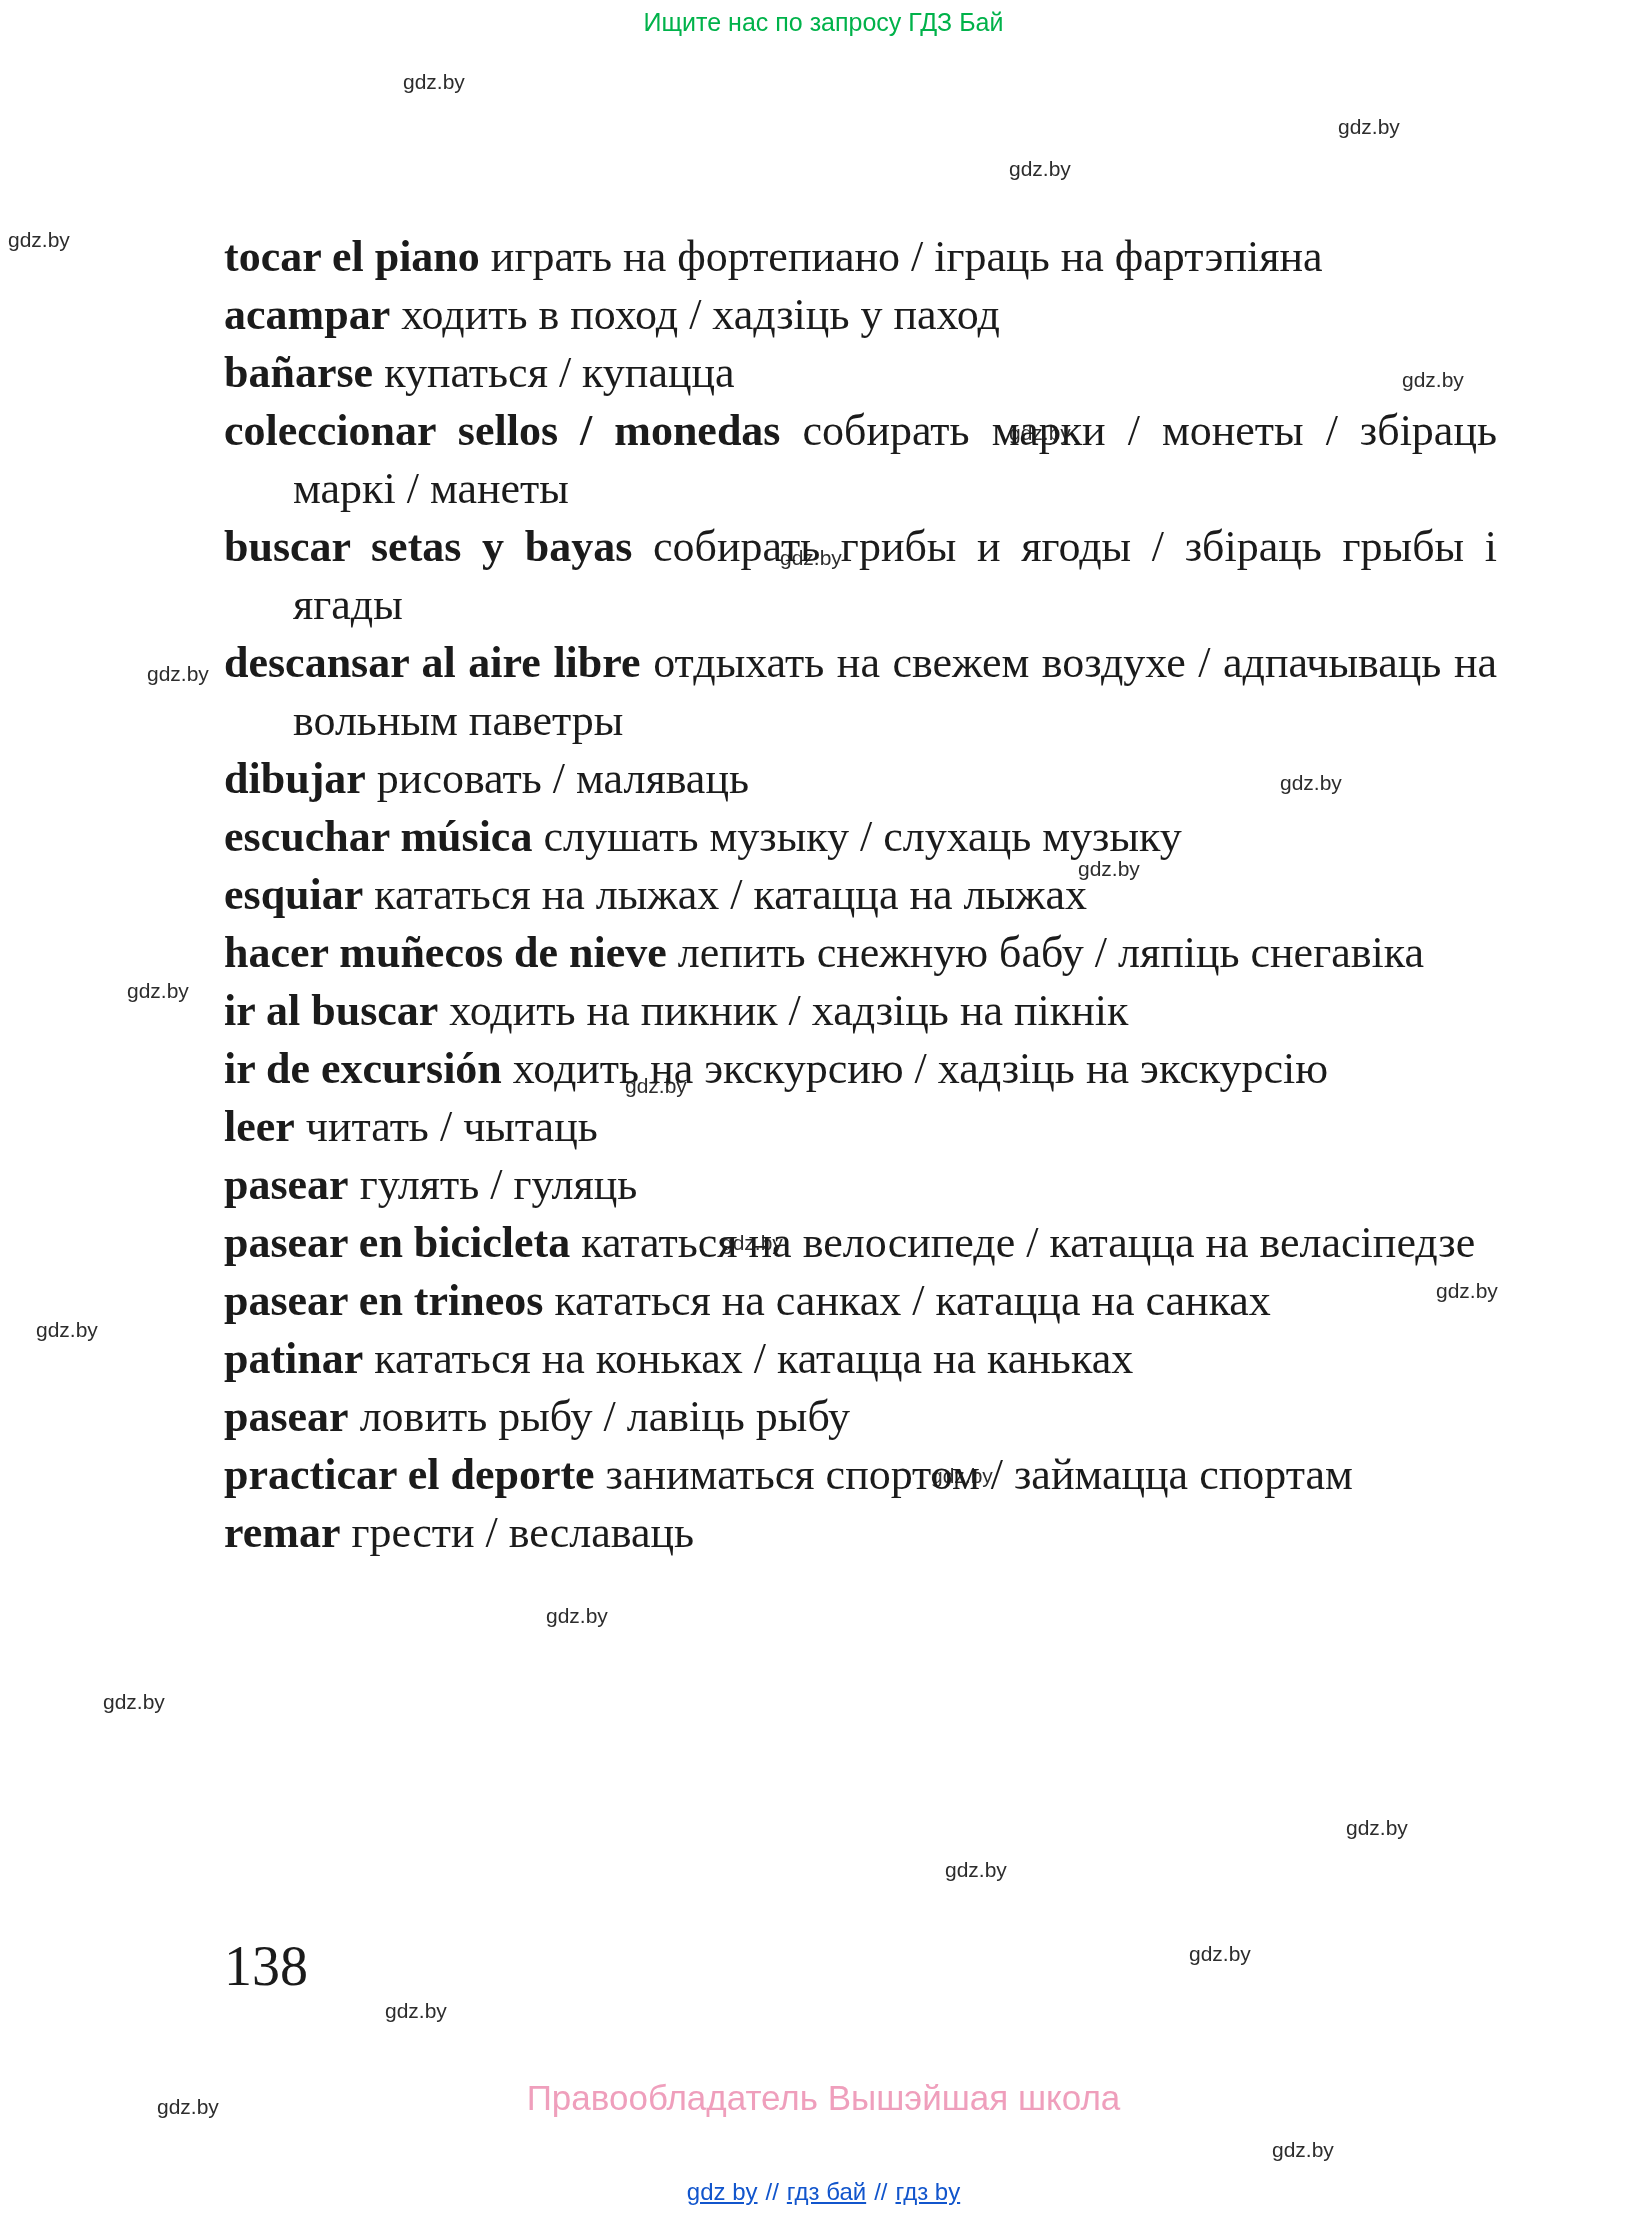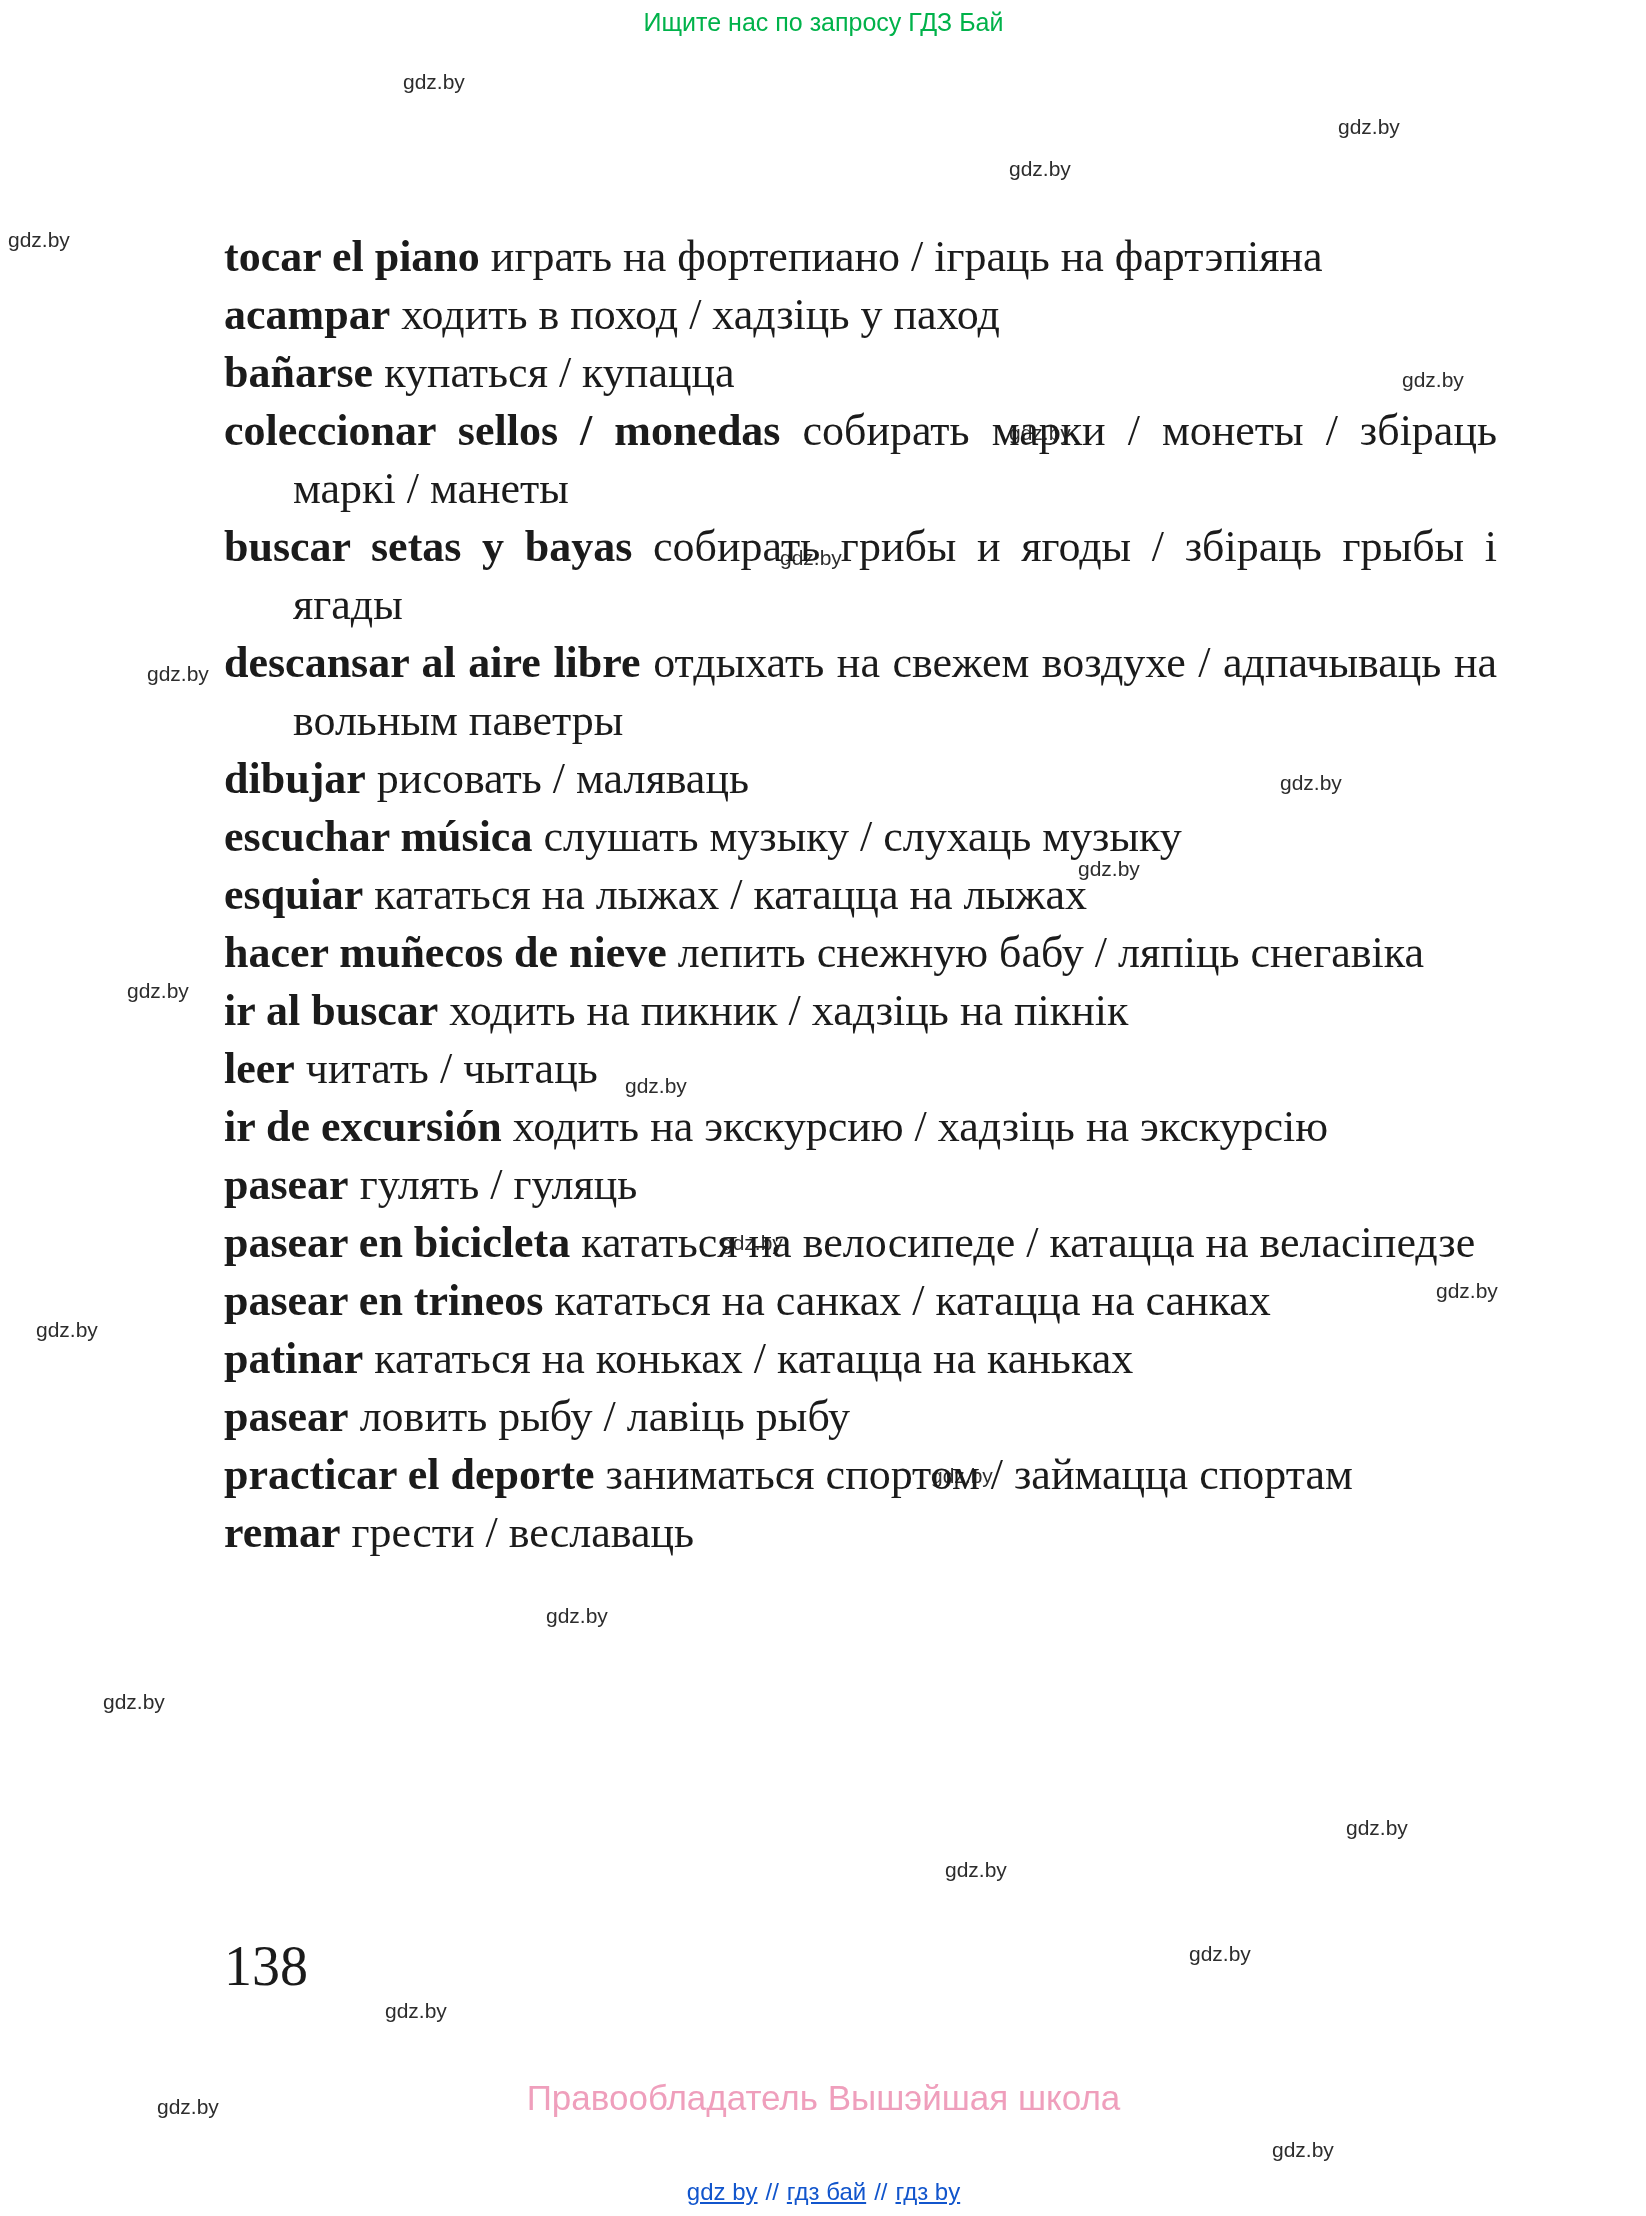--- a/index.html
+++ b/index.html
@@ -155,26 +155,26 @@
     </p>
     <p class="entry">
       <b class="term">hacer muñecos de nieve</b>
       <span>лепить снежную бабу / ляпіць снегавіка</span>
     </p>
     <p class="entry">
       <b class="term">ir al buscar</b>
       <span>ходить на пикник / хадзіць на пікнік</span>
     </p>
     <p class="entry">
+      <b class="term">ir de excursión</b>
+      <span>ходить на экскурсию / хадзіць на экскурсію</span>
+    </p>
+    <p class="entry">
       <b class="term">leer</b>
       <span>читать / чытаць</span>
-    </p>
-    <p class="entry">
-      <b class="term">ir de excursión</b>
-      <span>ходить на экскурсию / хадзіць на экскурсію</span>
     </p>
     <p class="entry">
       <b class="term">pasear</b>
       <span>гулять / гуляць</span>
     </p>
     <p class="entry">
       <b class="term">pasear en bicicleta</b>
       <span>кататься на велосипеде / катацца на веласіпедзе</span>
     </p>
     <p class="entry">

